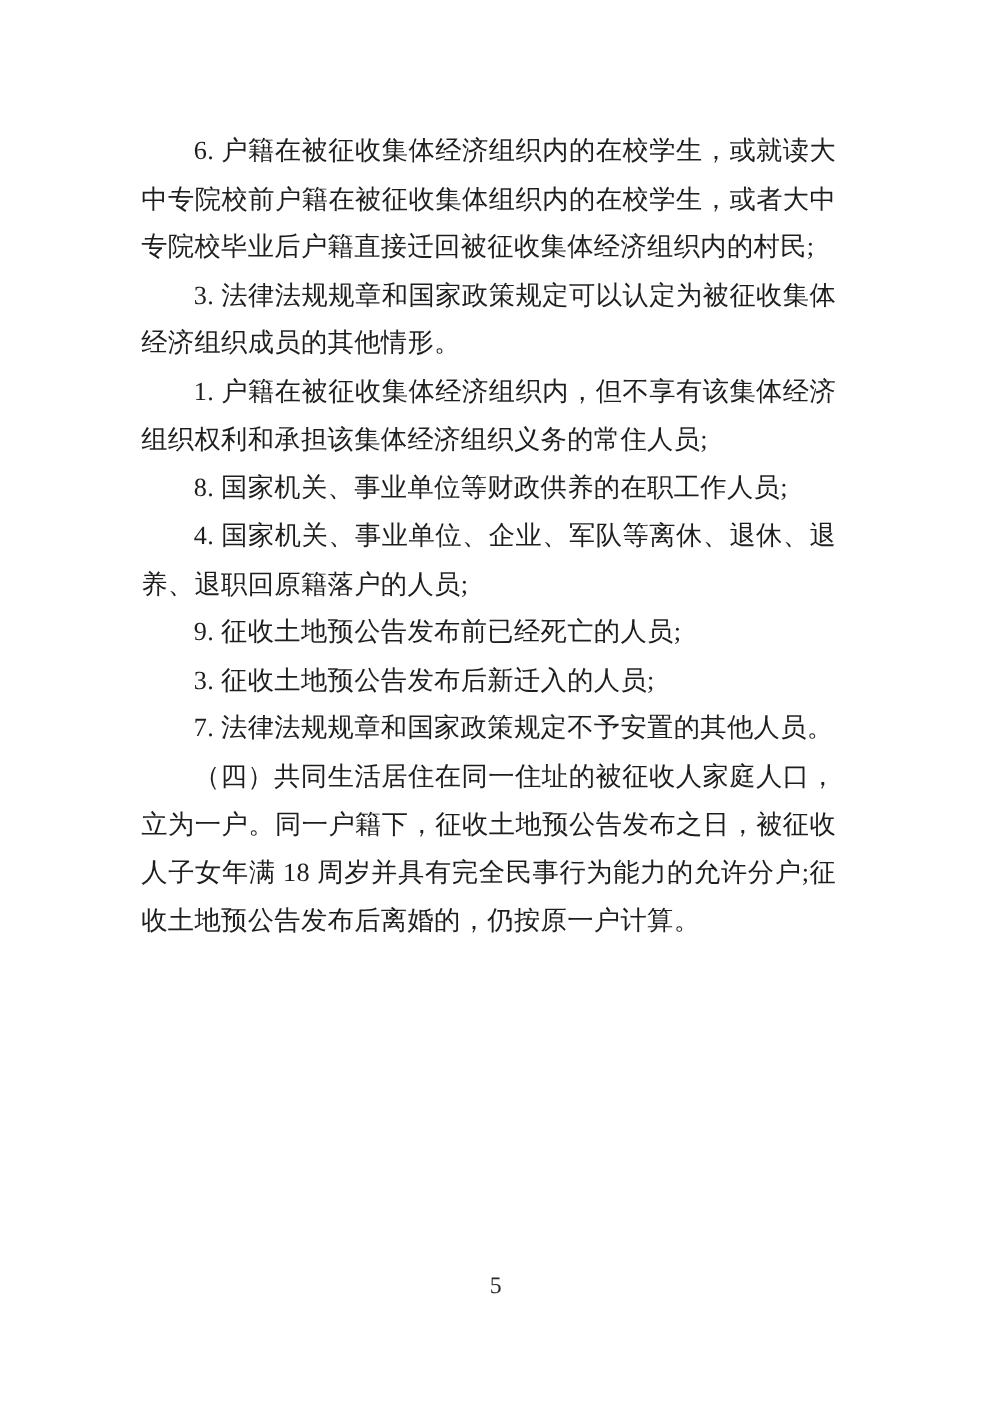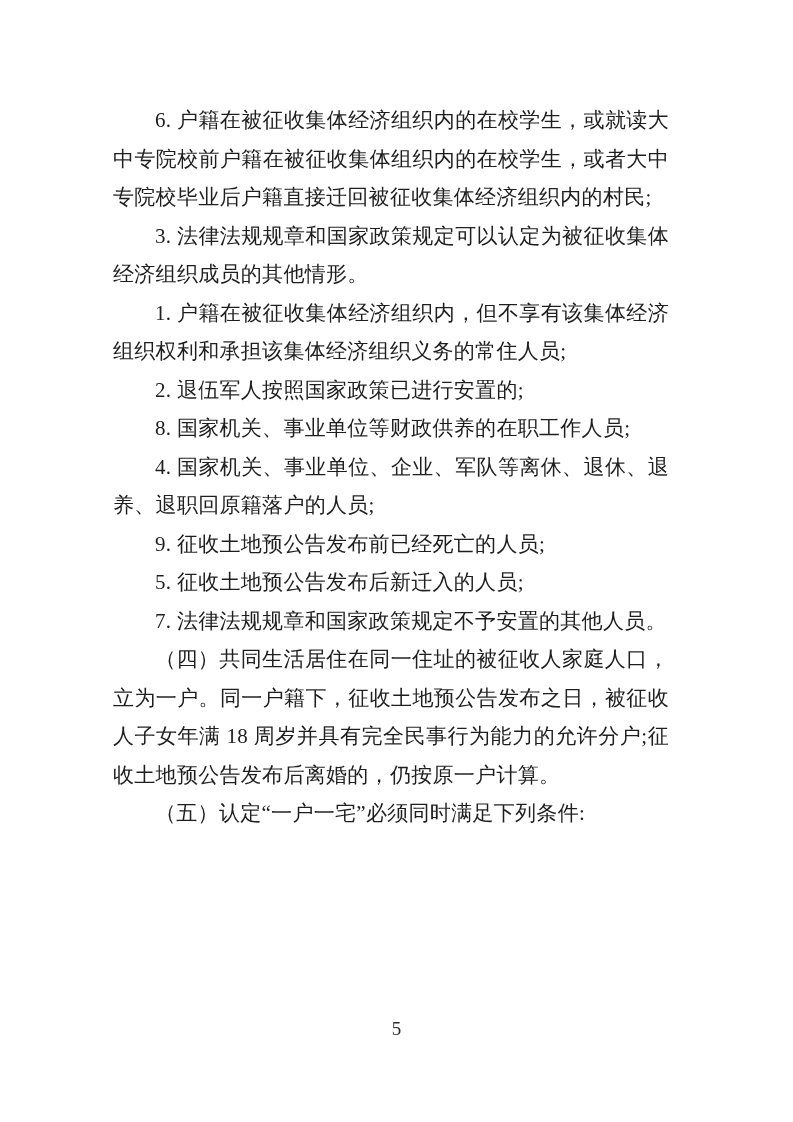--- a/index.html
+++ b/index.html
@@ -44,23 +44,21 @@
   }
 </style>
 </head>
 <body>
 
 <div class="page">
   <div class="body-text">
     <p>6. 户籍在被征收集体经济组织内的在校学生，或就读大中专院校前户籍在被征收集体组织内的在校学生，或者大中专院校毕业后户籍直接迁回被征收集体经济组织内的村民;</p>
     <p>3. 法律法规规章和国家政策规定可以认定为被征收集体经济组织成员的其他情形。</p>
     <p>1. 户籍在被征收集体经济组织内，但不享有该集体经济组织权利和承担该集体经济组织义务的常住人员;</p>
-    <p>2. 退伍军人按照国家政策已进行安置的;</p>
     <p>8. 国家机关、事业单位等财政供养的在职工作人员;</p>
     <p>4. 国家机关、事业单位、企业、军队等离休、退休、退养、退职回原籍落户的人员;</p>
     <p>9. 征收土地预公告发布前已经死亡的人员;</p>
-    <p>5. 征收土地预公告发布后新迁入的人员;</p>
+    <p>3. 征收土地预公告发布后新迁入的人员;</p>
     <p>7. 法律法规规章和国家政策规定不予安置的其他人员。</p>
     <p>（四）共同生活居住在同一住址的被征收人家庭人口，立为一户。同一户籍下，征收土地预公告发布之日，被征收人子女年满 18 周岁并具有完全民事行为能力的允许分户;征收土地预公告发布后离婚的，仍按原一户计算。</p>
-    <p>（五）认定“一户一宅”必须同时满足下列条件:</p>
   </div>
   <div class="page-number">5</div>
 </div>
 
 </body></html>

